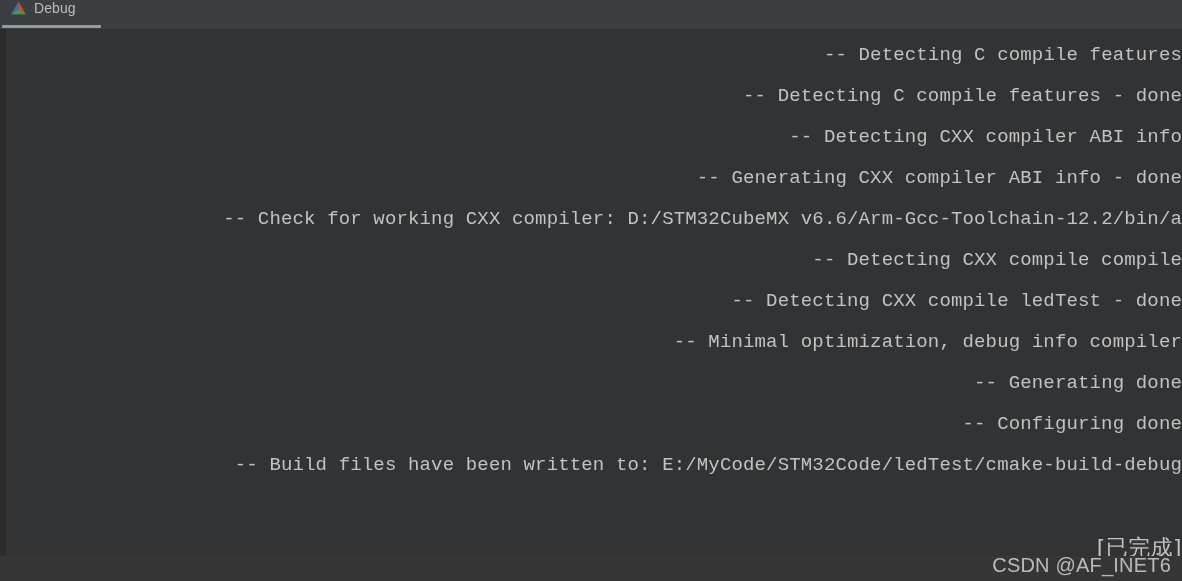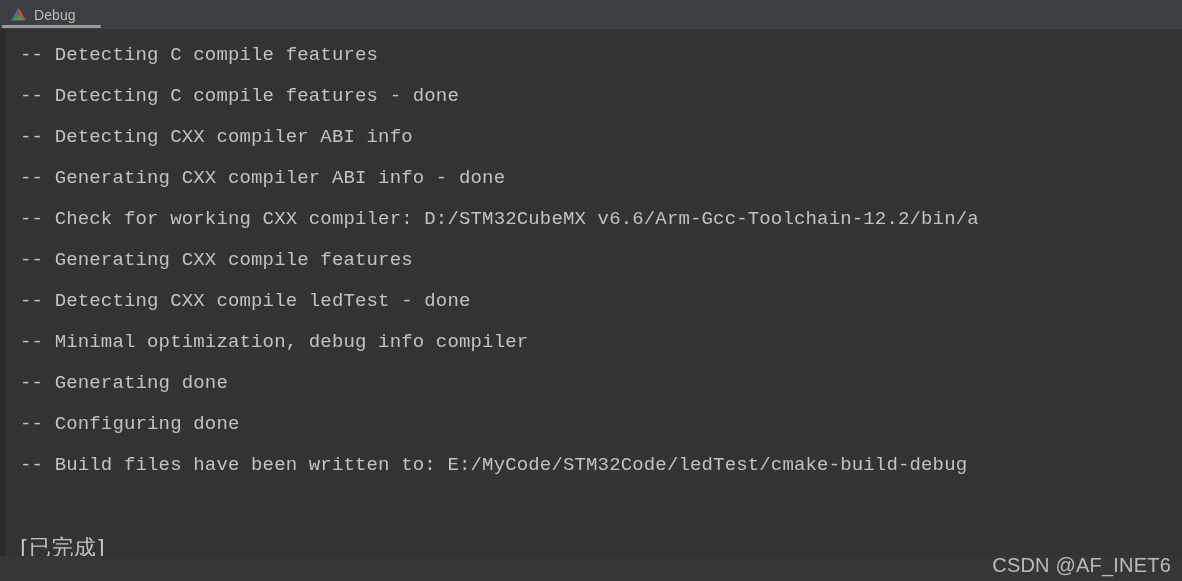--- a/index.html
+++ b/index.html
@@ -33,21 +33,21 @@
     background: #3c3f41;
     box-sizing: border-box;
   }
 
   .tab {
     position: absolute;
     left: 0px;
     top: 0px;
     height: 29px;
     display: flex;
-    align-items: center;
+    align-items: flex-start;
     padding: 0 14px 0 10px;
     box-sizing: border-box;
     cursor: default;
   }
 
   .tab-icon {
     width: 17px;
     height: 17px;
     margin-right: 7px;
     flex: 0 0 auto;
@@ -104,20 +104,21 @@
   }
 
   .line {
     font-family: "Liberation Mono", "DejaVu Sans Mono", monospace;
     font-size: 19px;
     line-height: 41px;
     height: 41px;
     color: #c2c2c2;
     white-space: pre;
     letter-spacing: 0.15px;
+    text-align: right;
   }
 
   .line.blank {
     color: transparent;
   }
 
   .line.cjk {
     font-family: "DejaVu Sans", "Liberation Sans", sans-serif;
     font-size: 22px;
     letter-spacing: 0.4px;
@@ -163,21 +164,21 @@
   </div>
 
   <div class="console">
     <div class="gutter"></div>
     <div class="console-text">
       <div class="line">-- Detecting C compile features</div>
       <div class="line">-- Detecting C compile features - done</div>
       <div class="line">-- Detecting CXX compiler ABI info</div>
       <div class="line">-- Generating CXX compiler ABI info - done</div>
       <div class="line">-- Check for working CXX compiler: D:/STM32CubeMX v6.6/Arm-Gcc-Toolchain-12.2/bin/a</div>
-      <div class="line">-- Generating CXX compile features</div>
+      <div class="line">-- Detecting CXX compile compile</div>
       <div class="line">-- Detecting CXX compile ledTest - done</div>
       <div class="line">-- Minimal optimization, debug info compiler</div>
       <div class="line">-- Generating done</div>
       <div class="line">-- Configuring done</div>
       <div class="line">-- Build files have been written to: E:/MyCode/STM32Code/ledTest/cmake-build-debug</div>
       <div class="line blank"></div>
       <div class="line cjk">[已完成]</div>
     </div>
   </div>
 

